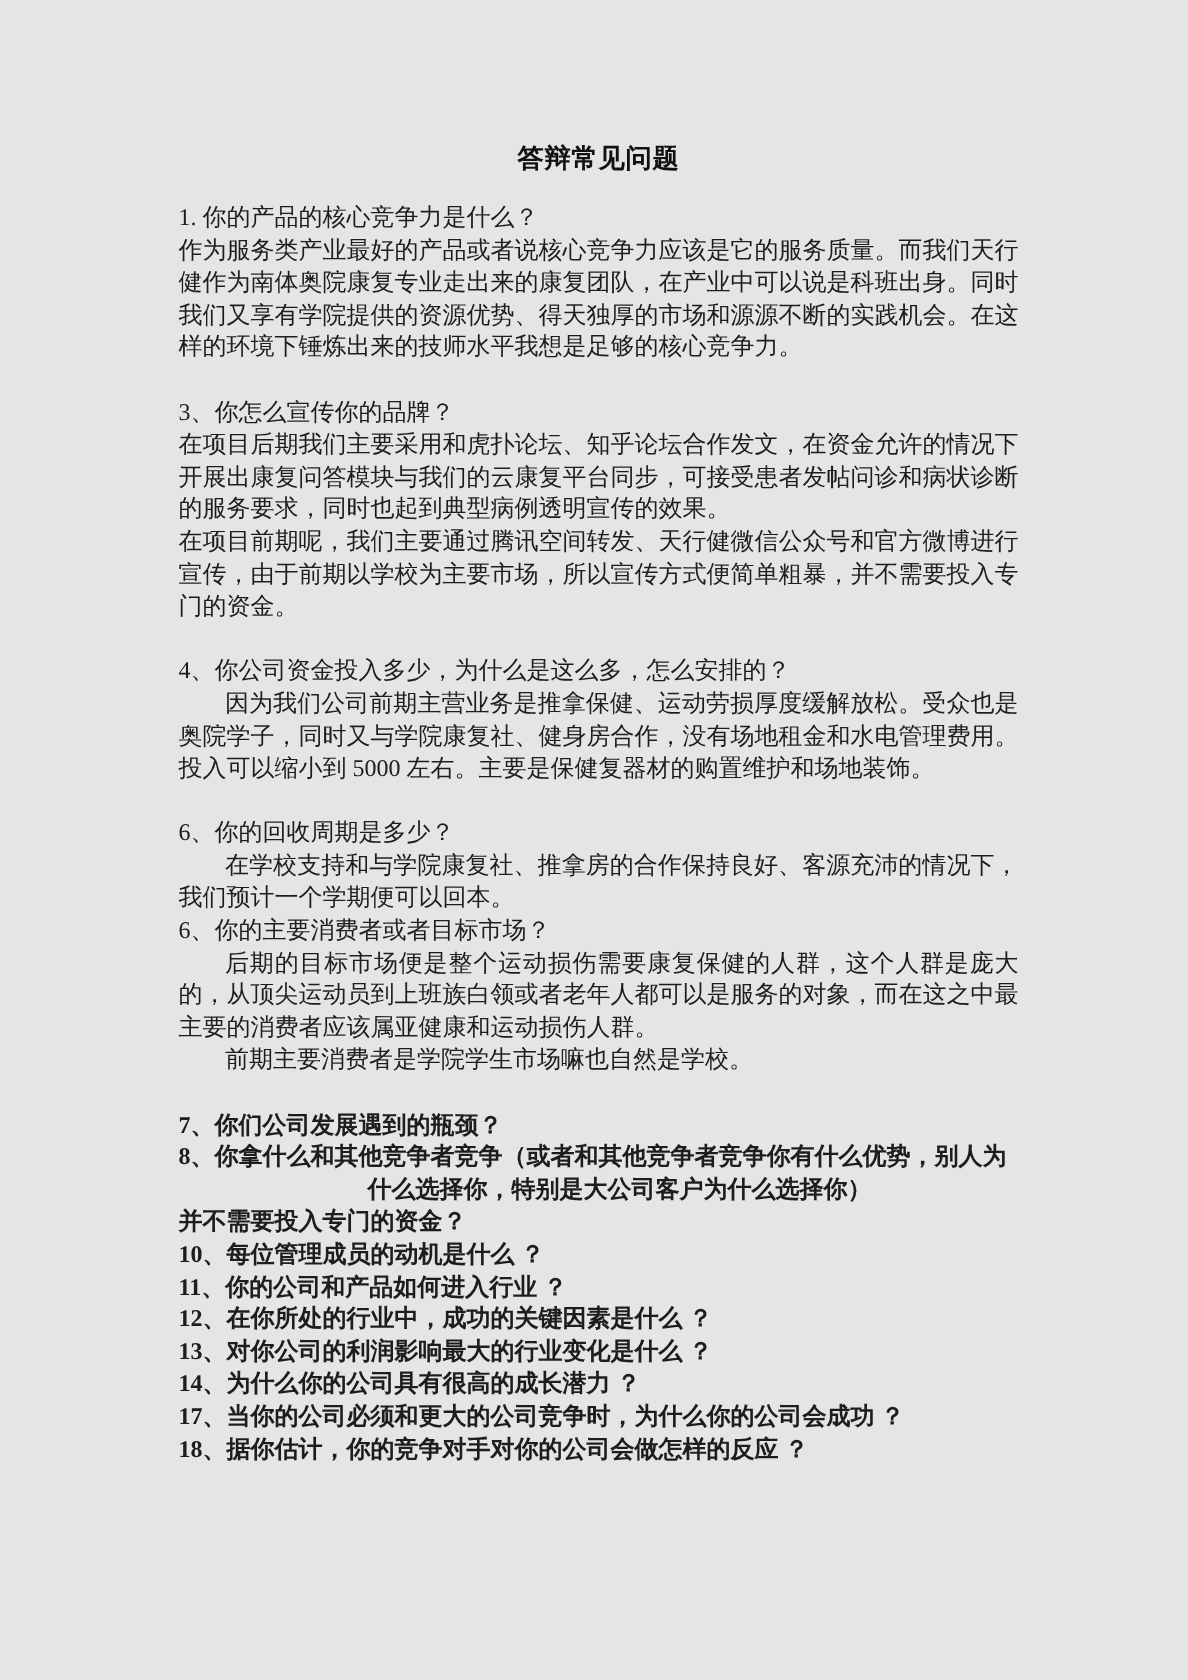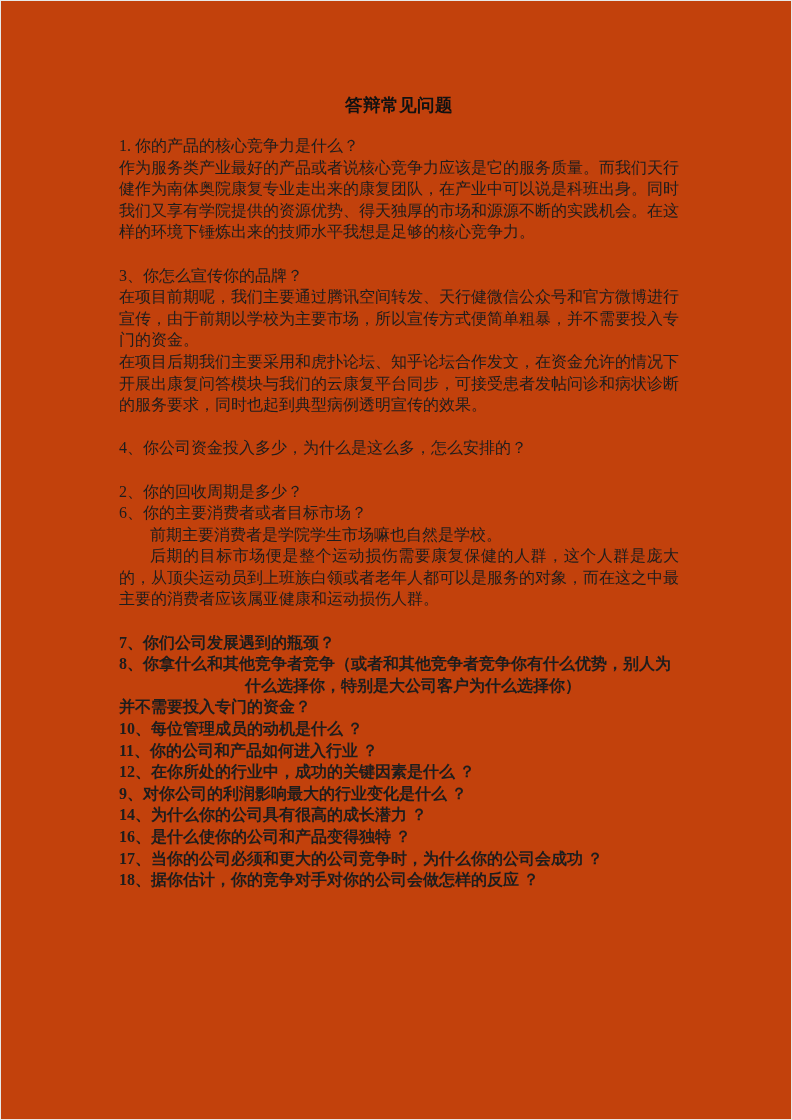--- a/index.html
+++ b/index.html
@@ -9,21 +9,21 @@
   }
   body {
     font-family: "Liberation Serif", "DejaVu Serif", serif;
     color: #1a1a1a;
     -webkit-font-smoothing: antialiased;
   }
   #page {
     position: relative;
     width: 792px;
     height: 1120px;
-    background: #c2410c;
+    background: #e5e5e5;
     box-sizing: border-box;
     border: 1px solid #e8e8e8;
     overflow: hidden;
   }
   #content {
     position: absolute;
     left: 118px;
     top: 92px;
     width: 560px;
   }
@@ -74,48 +74,49 @@
     <h1 class="doc-title">答辩常见问题</h1>
 
     <div id="sections">
         <div class="block">
           <p class="line">1. 你的产品的核心竞争力是什么？</p>
           <p class="line">作为服务类产业最好的产品或者说核心竞争力应该是它的服务质量。而我们天行健作为南体奥院康复专业走出来的康复团队，在产业中可以说是科班出身。同时我们又享有学院提供的资源优势、得天独厚的市场和源源不断的实践机会。在这样的环境下锤炼出来的技师水平我想是足够的核心竞争力。</p>
         </div>
         <div class="spacer"></div>
         <div class="block">
           <p class="line">3、你怎么宣传你的品牌？</p>
+          <p class="line">在项目后期我们主要采用和虎扑论坛、知乎论坛合作发文，在资金允许的情况下开展出康复问答模块与我们的云康复平台同步，可接受患者发帖问诊和病状诊断的服务要求，同时也起到典型病例透明宣传的效果。</p>
           <p class="line">在项目前期呢，我们主要通过腾讯空间转发、天行健微信公众号和官方微博进行宣传，由于前期以学校为主要市场，所以宣传方式便简单粗暴，并不需要投入专门的资金。</p>
-          <p class="line">在项目后期我们主要采用和虎扑论坛、知乎论坛合作发文，在资金允许的情况下开展出康复问答模块与我们的云康复平台同步，可接受患者发帖问诊和病状诊断的服务要求，同时也起到典型病例透明宣传的效果。</p>
         </div>
         <div class="spacer"></div>
         <div class="block">
           <p class="line">4、你公司资金投入多少，为什么是这么多，怎么安排的？</p>
+          <p class="line indent">因为我们公司前期主营业务是推拿保健、运动劳损厚度缓解放松。受众也是奥院学子，同时又与学院康复社、健身房合作，没有场地租金和水电管理费用。投入可以缩小到 5000 左右。主要是保健复器材的购置维护和场地装饰。</p>
         </div>
         <div class="spacer"></div>
         <div class="block">
-          <p class="line">2、你的回收周期是多少？</p>
+          <p class="line">6、你的回收周期是多少？</p>
+          <p class="line indent">在学校支持和与学院康复社、推拿房的合作保持良好、客源充沛的情况下，我们预计一个学期便可以回本。</p>
         </div>
         <div class="block">
           <p class="line">6、你的主要消费者或者目标市场？</p>
+          <p class="line indent">后期的目标市场便是整个运动损伤需要康复保健的人群，这个人群是庞大的，从顶尖运动员到上班族白领或者老年人都可以是服务的对象，而在这之中最主要的消费者应该属亚健康和运动损伤人群。</p>
           <p class="line indent">前期主要消费者是学院学生市场嘛也自然是学校。</p>
-          <p class="line indent">后期的目标市场便是整个运动损伤需要康复保健的人群，这个人群是庞大的，从顶尖运动员到上班族白领或者老年人都可以是服务的对象，而在这之中最主要的消费者应该属亚健康和运动损伤人群。</p>
         </div>
         <div class="spacer"></div>
       </div>
 
     <div id="qlist" class="qlist">
         <p class="line">7、你们公司发展遇到的瓶颈？</p>
         <p class="line">8、你拿什么和其他竞争者竞争（或者和其他竞争者竞争你有什么优势，别人为</p>
         <p class="line center-ish">什么选择你，特别是大公司客户为什么选择你）</p>
         <p class="line">并不需要投入专门的资金？</p>
         <p class="line">10、每位管理成员的动机是什么 ？</p>
         <p class="line">11、你的公司和产品如何进入行业 ？</p>
         <p class="line">12、在你所处的行业中，成功的关键因素是什么 ？</p>
-        <p class="line">9、对你公司的利润影响最大的行业变化是什么 ？</p>
+        <p class="line">13、对你公司的利润影响最大的行业变化是什么 ？</p>
         <p class="line">14、为什么你的公司具有很高的成长潜力 ？</p>
-        <p class="line">16、是什么使你的公司和产品变得独特 ？</p>
         <p class="line">17、当你的公司必须和更大的公司竞争时，为什么你的公司会成功 ？</p>
         <p class="line">18、据你估计，你的竞争对手对你的公司会做怎样的反应 ？</p>
       </div>
 
   </div>
 </div>
 
 </body></html>

